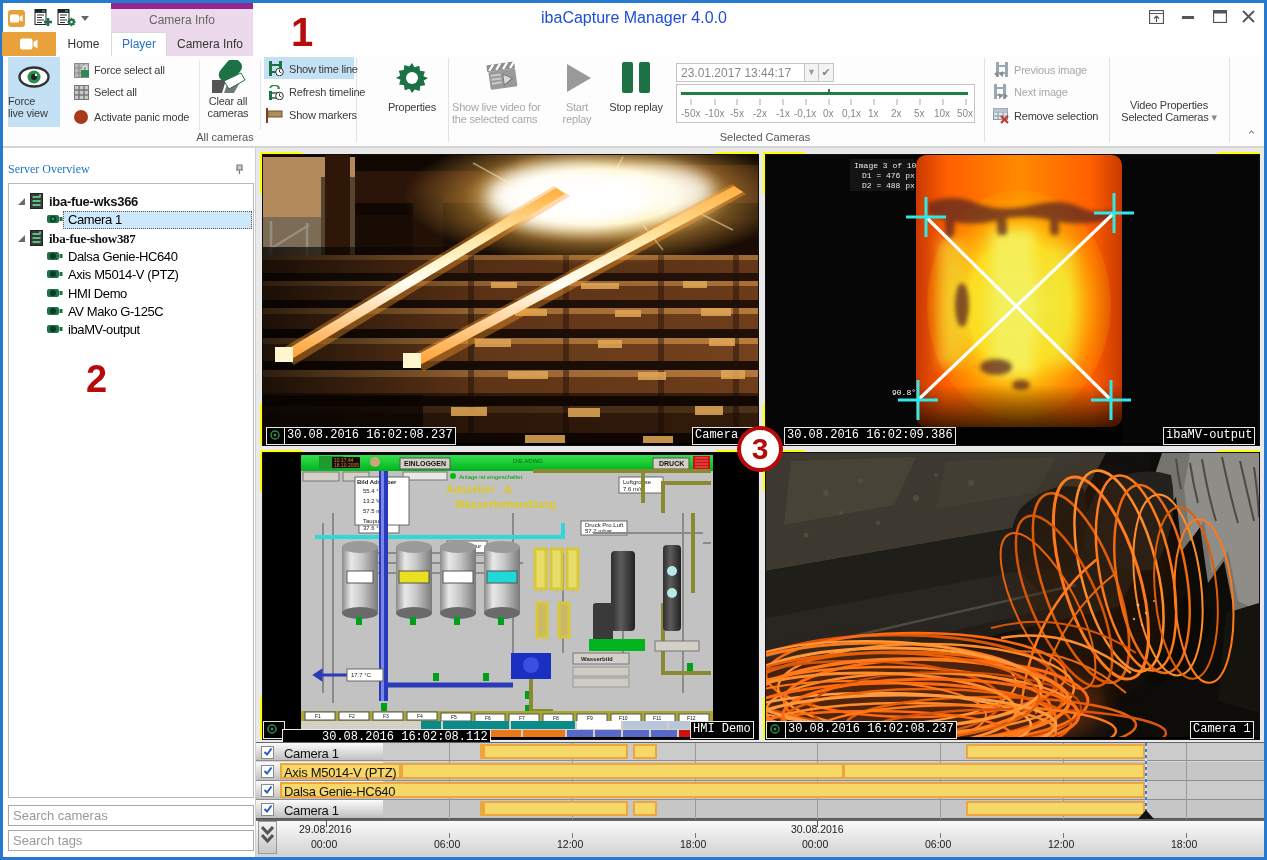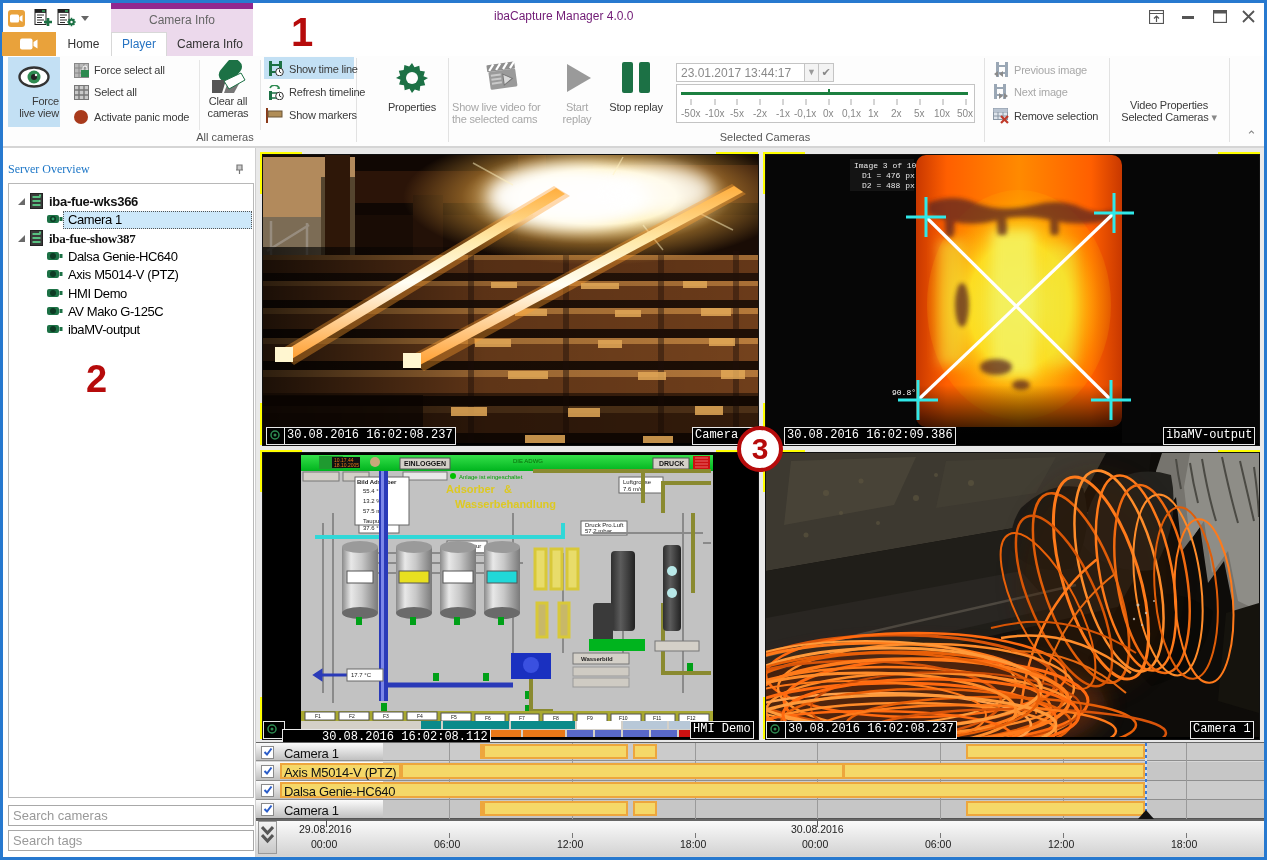--- a/index.html
+++ b/index.html
@@ -5,21 +5,21 @@
   html,body{margin:0;padding:0;}
   body{width:1267px;height:860px;position:relative;overflow:hidden;
        font-family:"Liberation Sans",sans-serif;background:#fff;}
   .abs{position:absolute;}
   
   #bTop{left:0;top:0;width:1267px;height:3px;background:#2779cf;}
   #bLeft{left:0;top:0;width:3px;height:860px;background:#2779cf;}
   #bRight{left:1264px;top:0;width:3px;height:860px;background:#2779cf;}
   #bBottom{left:0;top:857px;width:1267px;height:3px;background:#2779cf;}
   
-  #title{left:494px;top:9px;width:280px;text-align:left;font-size:12px;color:#701a75;}
+  #title{left:494px;top:9px;width:280px;text-align:center;font-size:16px;color:#1d4ed8;}
   
   #ctxStripe{left:111px;top:3px;width:142px;height:6px;background:#91278f;}
   #ctxBg{left:111px;top:9px;width:142px;height:47px;background:#ecd9ec;}
   #ctxLabel{left:111px;top:13px;width:142px;text-align:center;font-size:12px;color:#666;}
   
   .qa{top:10px;width:17px;height:17px;}
   
   #tabOrange{left:2px;top:32px;width:54px;height:24px;background:#e9a23b;}
   .tab{top:32px;height:24px;line-height:24px;text-align:center;font-size:12px;color:#333;}
   #tabPlayer{left:111px;top:32px;width:56px;height:24px;background:#fff;border:1px solid #d8d8d8;border-bottom:none;box-sizing:border-box;line-height:22px;text-align:center;font-size:12px;color:#2673c2;}
@@ -120,21 +120,21 @@
 <div class="abs rsep" style="left:1109px;"></div>
 <div class="abs rsep" style="left:1229px;"></div>
 
 <div class="abs" style="left:8px;top:57px;width:52px;height:70px;background:#c3e0f4;"></div>
 <svg class="abs" style="left:18px;top:66px;" width="32" height="22" viewBox="0 0 32 22">
   <ellipse cx="16" cy="11" rx="14.5" ry="9.5" fill="#fff" stroke="#333" stroke-width="2.4"></ellipse>
   <circle cx="16" cy="11" r="6.5" fill="#2d8a50"></circle>
   <circle cx="16" cy="11" r="3" fill="#222"></circle>
   <circle cx="18" cy="9" r="1.2" fill="#eee"></circle>
 </svg>
-<div class="abs rbtn-sm" style="left:8px;top:95px;width:51px;text-align:right;">Force<br>live view</div>
+<div class="abs rbtn-sm" style="left:8px;top:95px;width:51px;text-align:left;">Force<br>live view</div>
 
 <svg class="abs" style="left:74px;top:63px;" width="15" height="15" viewBox="0 0 15 15">
   <rect x="0.5" y="0.5" width="14" height="14" fill="#b9b9b9" stroke="#888"></rect>
   <path d="M0 5h15M0 10h15M5 0v15M10 0v15" stroke="#888" stroke-width="1"></path>
   <rect x="7" y="7" width="8" height="7" fill="#2d8a50"></rect>
   <path d="M9 7v-2a2 2 0 0 1 4 0v2" stroke="#fff" fill="none"></path>
 </svg>
 <div class="abs rbtn-sm" style="left:94px;top:64px;">Force select all</div>
 <svg class="abs" style="left:74px;top:85px;" width="15" height="15" viewBox="0 0 15 15">
   <rect x="0.5" y="0.5" width="14" height="14" fill="#c9c9c9" stroke="#777"></rect>

